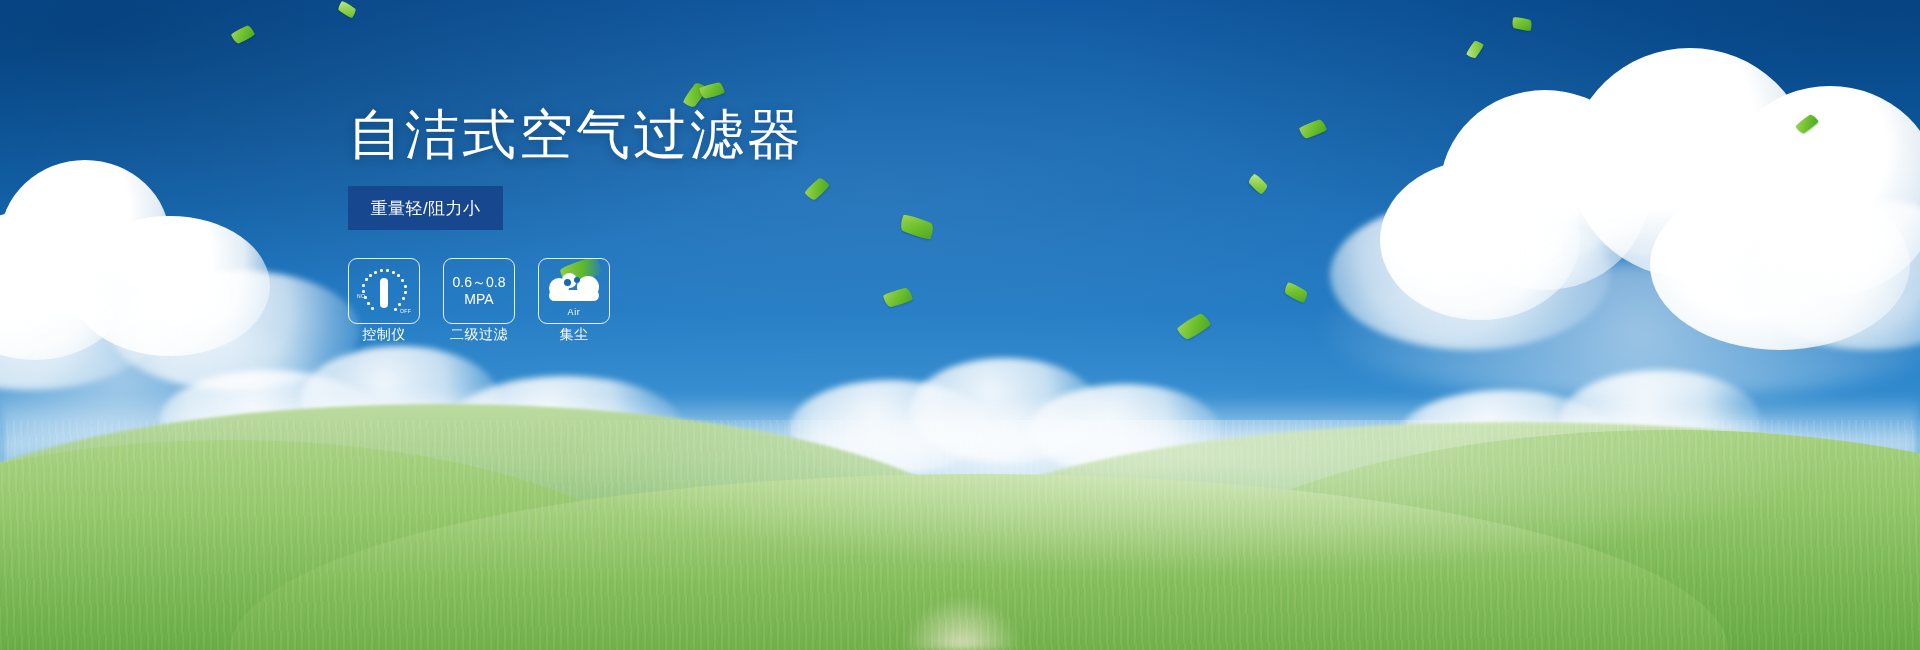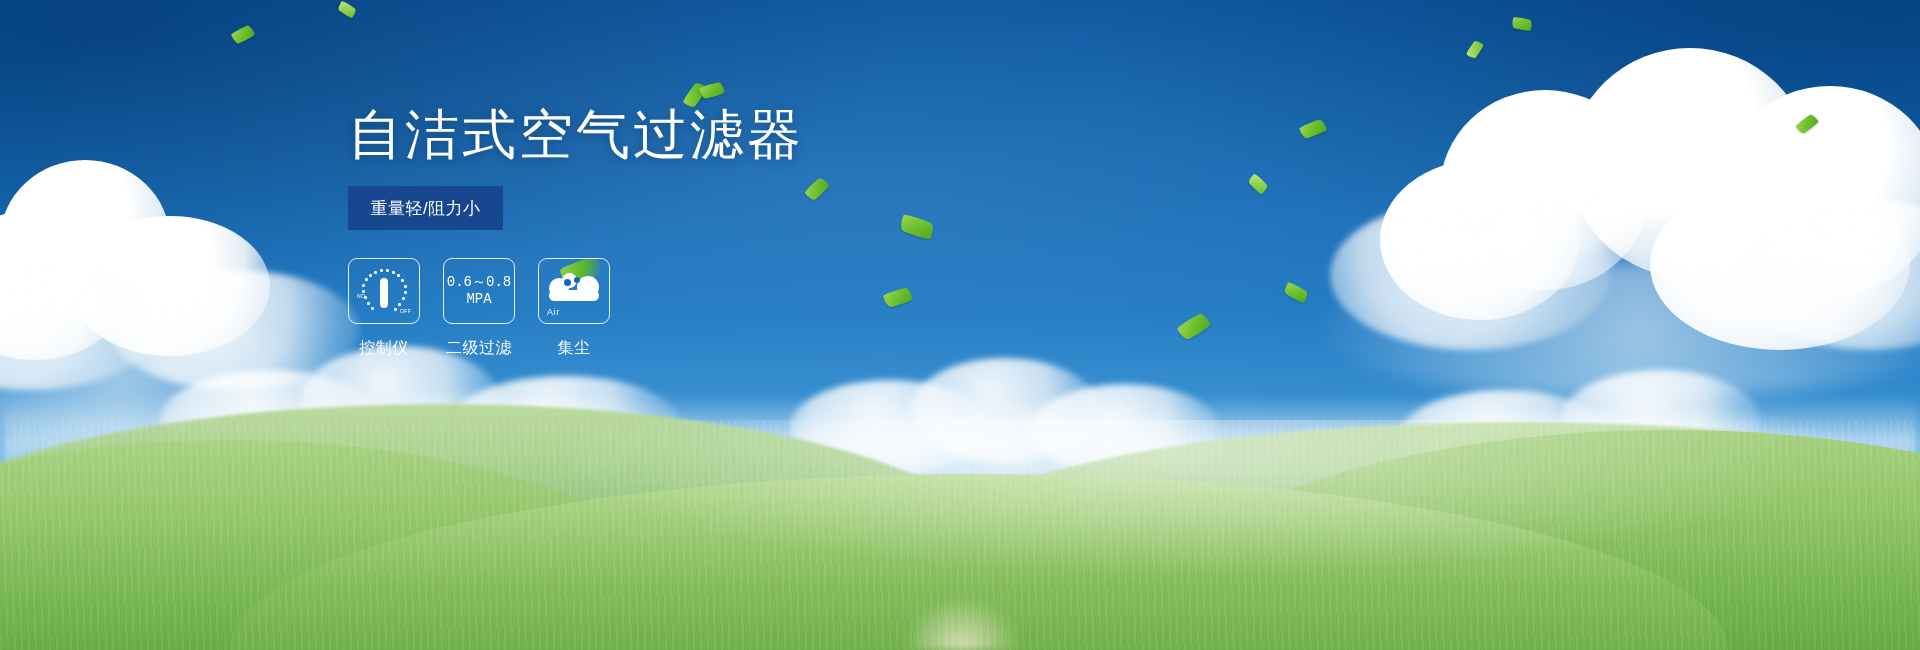--- a/index.html
+++ b/index.html
@@ -126,21 +126,21 @@
   
   .features { margin-top:28px; display:flex; gap:23px; }
   .feature { width:72px; display:flex; flex-direction:column; align-items:center; }
   .fbox {
     width:72px; height:66px; border:1.6px solid rgba(255,255,255,.88);
     border-radius:9px; display:flex; flex-direction:column;
     align-items:center; justify-content:center; color:#fff;
     position:relative; overflow:hidden;
   }
   .fbox .txt { font-size:14px; line-height:1.22; text-align:center; letter-spacing:0; white-space:nowrap; }
-  .fcap { margin-top:14px; font-size:16px; color:#ffffff; white-space:nowrap; letter-spacing:.5px; }
+  .fcap { margin-top:2px; font-size:14px; color:#ffffff; white-space:nowrap; letter-spacing:.5px; }
 
   
   .gauge { position:relative; width:52px; height:50px; }
   .gauge .needle {
     position:absolute; left:50%; top:12px; width:8px; height:30px;
     transform:translateX(-50%); background:#fff; border-radius:4px;
   }
   .gauge .dot { position:absolute; width:2.6px; height:2.6px; background:#fff; border-radius:50%; }
   .gauge .lbl { position:absolute; font-size:5px; color:#fff; letter-spacing:.3px; }
   .gauge .lbl.no { left:-1px; top:27px; }
@@ -175,21 +175,21 @@
     position:absolute; width:6px; height:6px; border-radius:50%;
     background:#1469b5; left:27px; top:9px;
   }
   .airicon .swoosh {
     position:absolute; left:14px; top:-7px; width:40px; height:20px;
     background:linear-gradient(108deg,#8fd14a 0%,#5cb82b 55%,rgba(92,184,43,0) 100%);
     border-radius:70% 10% 70% 10% / 20% 70% 20% 70%;
     transform:rotate(-16deg);
   }
   .airicon .airtxt {
-    position:absolute; left:0; right:0; bottom:-3px; text-align:left;
+    position:absolute; left:0; right:0; bottom:-3px; text-align:center;
     font-size:9px; color:#fff; letter-spacing:.6px;
   }
 </style>
 </head>
 <body>
 
 <div id="banner">
 
   <div class="sky"></div>
   <div class="sky-vig"></div>
@@ -328,21 +328,21 @@
             <div class="dot" style="left:36px; top:42px;"></div>
             <div class="lbl no">NO</div>
             <div class="lbl off">OFF</div>
           </div>
         </div>
         <div class="fcap">控制仪</div>
       </div>
 
       <div class="feature">
         <div class="fbox">
-          <div class="txt" style="white-space:pre-line;font-family:Liberation Mono, monospace;">0.6～0.8
+          <div class="txt" style="white-space:pre-line;">0.6～0.8
 MPA</div>
         </div>
         <div class="fcap">二级过滤</div>
       </div>
 
 
 
       <div class="feature">
         <div class="fbox">
           <div class="airicon">

